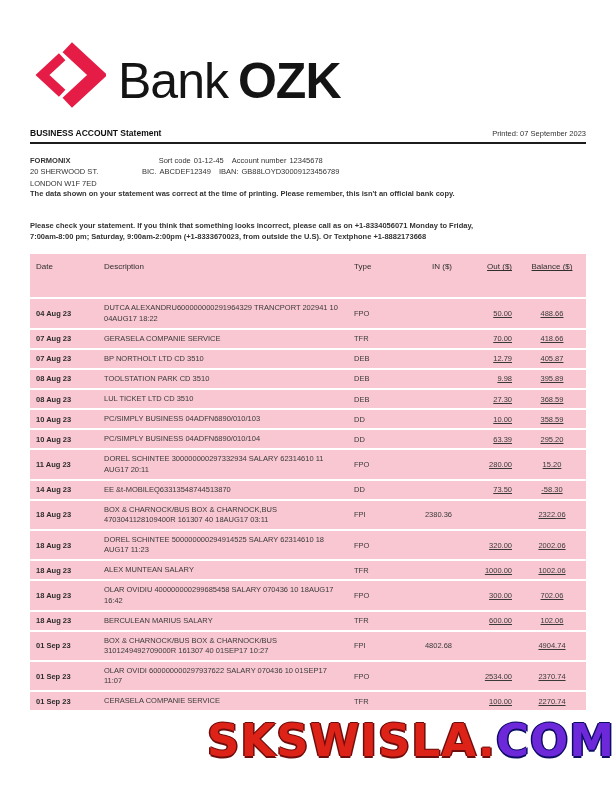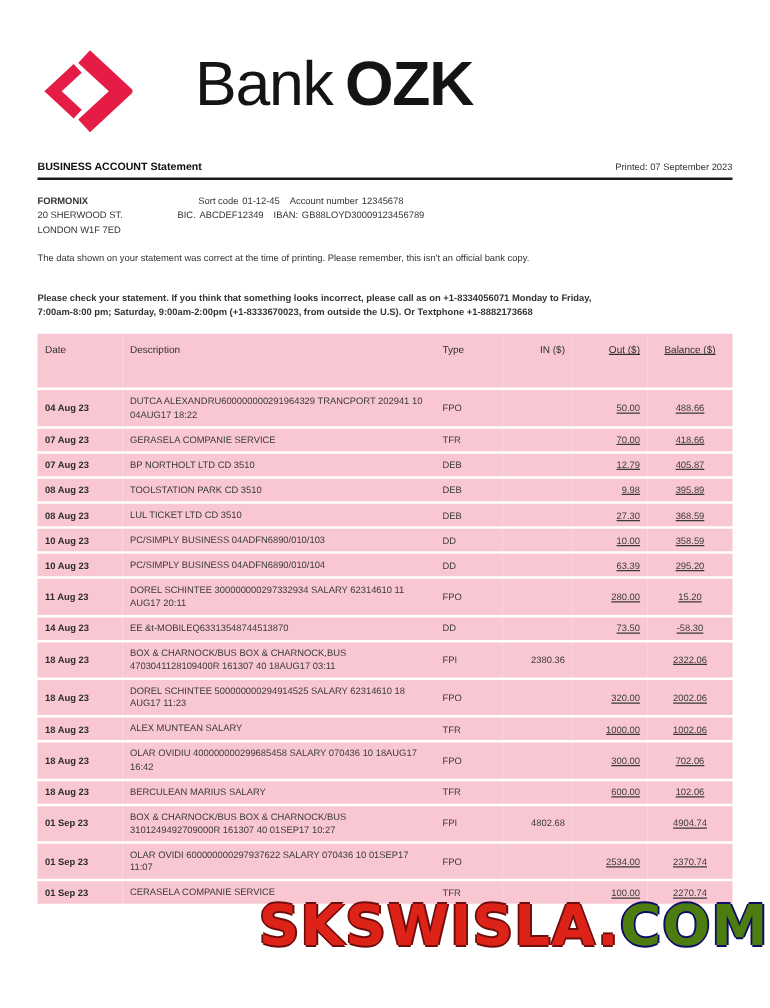--- a/index.html
+++ b/index.html
@@ -4,42 +4,42 @@
 <style>
   html,body{margin:0;padding:0;}
   body{
     width:616px;height:806px;position:relative;overflow:hidden;
     background:#ffffff;color:#2e2e2e;
     font-family:"Liberation Sans", sans-serif;
   }
   .page{padding:38px 30px 0 30px;}
 
   
-  .logo-row{display:flex;align-items:flex-start;height:72px;gap:38px;}
+  .logo-row{display:flex;align-items:flex-end;height:72px;}
   .logo-icon svg{width:76px;height:70px;display:block;}
   .logo-text{display:flex;align-items:center;margin-left:12px;color:#141414;}
   .logo-bank{font-size:50px;font-weight:500;letter-spacing:-1px;}
   .logo-ozk{font-size:50px;font-weight:800;margin-left:10px;letter-spacing:-1px;}
 
   
   .title-row{display:flex;justify-content:space-between;align-items:flex-end;
     margin-top:18px;padding-bottom:4px;border-bottom:2px solid #1c1c1c;}
   .doc-title{font-size:8.5px;font-weight:bold;color:#111;}
   .printed{font-size:7.5px;color:#333;}
 
   
   .account-info{display:flex;margin-top:11px;font-size:7.5px;line-height:1.5;color:#333;}
   .address{width:112px;}
   .addr-name{font-weight:bold;}
   .details .dline{white-space:nowrap;text-align:center;}
   .details .lbl{margin-right:3px;}
   .details .gap{display:inline-block;width:8px;}
 
   .notice{font-size:7.5px;line-height:1.45;color:#333;margin:0;}
-  .notice-1{margin-top:13px;}
+  .notice-1{font-weight:bold;}
   .notice-2{margin-top:21px;max-width:447px;font-weight:bold;}
 
   
   table.tx{border-collapse:separate;border-spacing:0 2px;width:556px;margin-top:10px;
     font-size:7.5px;color:#3a3a3a;table-layout:fixed;}
   .tx th,.tx td{background:#f8c7d2;padding:4px 6px;vertical-align:middle;overflow:hidden;}
   .tx th{text-align:left;font-weight:normal;font-size:8px;color:#2f2f2f;
     padding-top:8px;padding-bottom:26px;}
   .tx .c-date{width:56px;}
   .tx .c-desc{width:238px;}
@@ -48,21 +48,21 @@
   .tx .c-out{width:48px;text-align:right;text-decoration:underline;}
   .tx .c-bal{width:56px;text-align:center;text-decoration:underline;}
   .tx td.c-date{font-weight:bold;white-space:nowrap;color:#2c2c2c;}
   .tx td.c-desc{line-height:1.35;}
 
   
   .watermark{position:absolute;left:207px;top:714px;z-index:6;
     font-family:"DejaVu Sans", sans-serif;font-weight:bold;font-size:45px;
     letter-spacing:1px;white-space:nowrap;}
   .wm-red{color:#dd2217;text-shadow:-1.5px 0 #6e0d0d,1.5px 0 #6e0d0d,0 -1.5px #6e0d0d,0 1.5px #6e0d0d;}
-  .wm-blue{color:#4d7c0f;text-shadow:-1.5px 0 #0d0d66,1.5px 0 #0d0d66,0 -1.5px #0d0d66,0 1.5px #0d0d66;}
+  .wm-blue{color:#6d28d9;text-shadow:-1.5px 0 #0d0d66,1.5px 0 #0d0d66,0 -1.5px #0d0d66,0 1.5px #0d0d66;}
 </style>
 </head>
 <body>
 
 <div class="page">
 
   <div class="logo-row">
     <span class="logo-icon">
       <svg viewBox="0 0 100 96" xmlns="http://www.w3.org/2000/svg">
         <path d="M42 23 L15 48 L42 73" fill="none" stroke="#e51c45" stroke-width="13" stroke-linecap="butt" stroke-linejoin="miter"></path>

